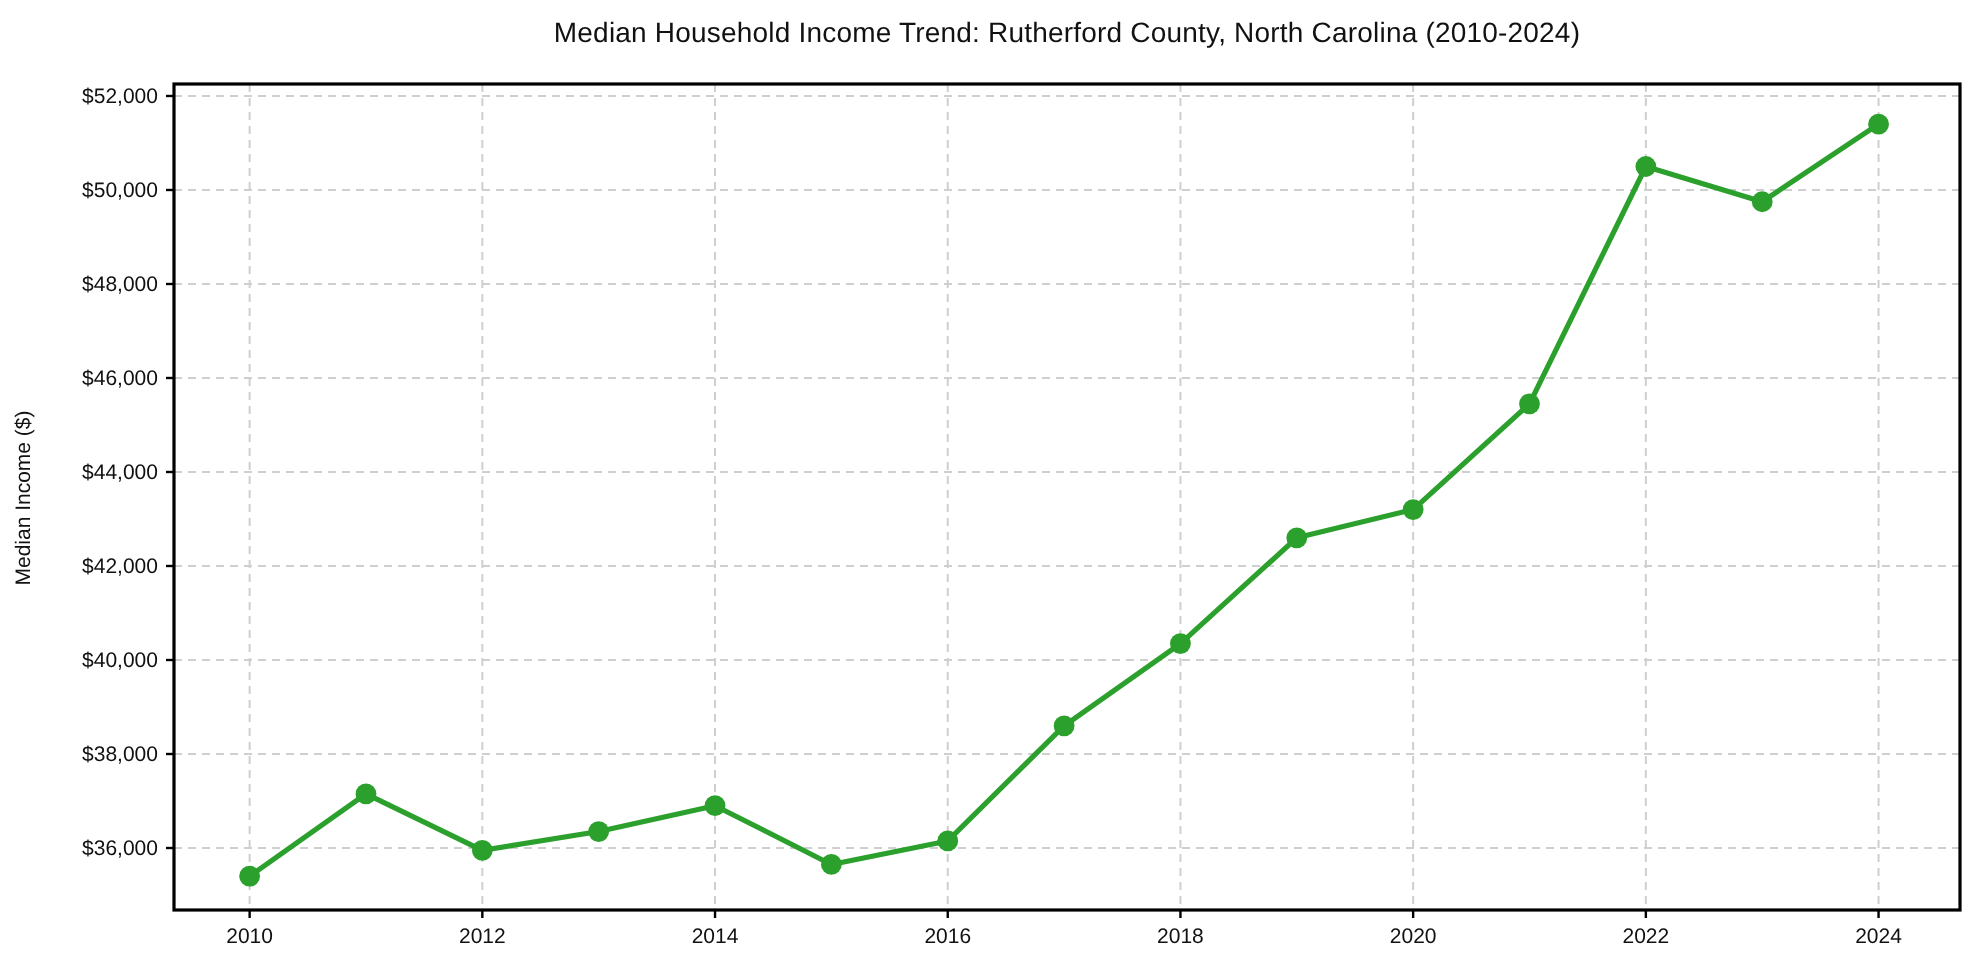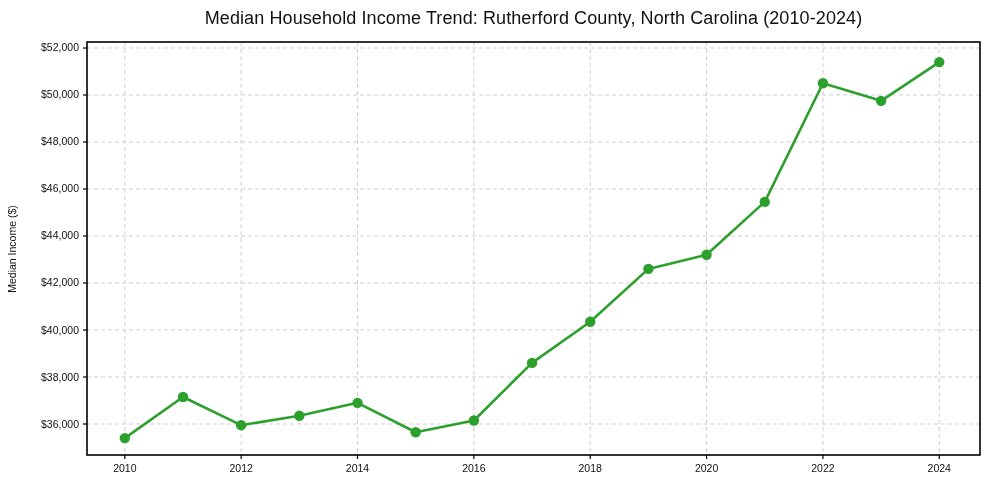--- a/index.html
+++ b/index.html
@@ -14,21 +14,21 @@
     height: 490px;
     background: #ffffff;
     overflow: hidden;
   }
   .chart-title {
     position: absolute;
     left: 87px;
     top: 8px;
     width: 893px;
     text-align: center;
-    font-size: 18px;
+    font-size: 14px;
     color: #111111;
     letter-spacing: 0.1px;
   }
   .y-axis-title {
     position: absolute;
     left: 12px;
     top: 249px;
     transform: translate(-50%, -50%) rotate(-90deg);
     white-space: nowrap;
     font-size: 10.5px;

